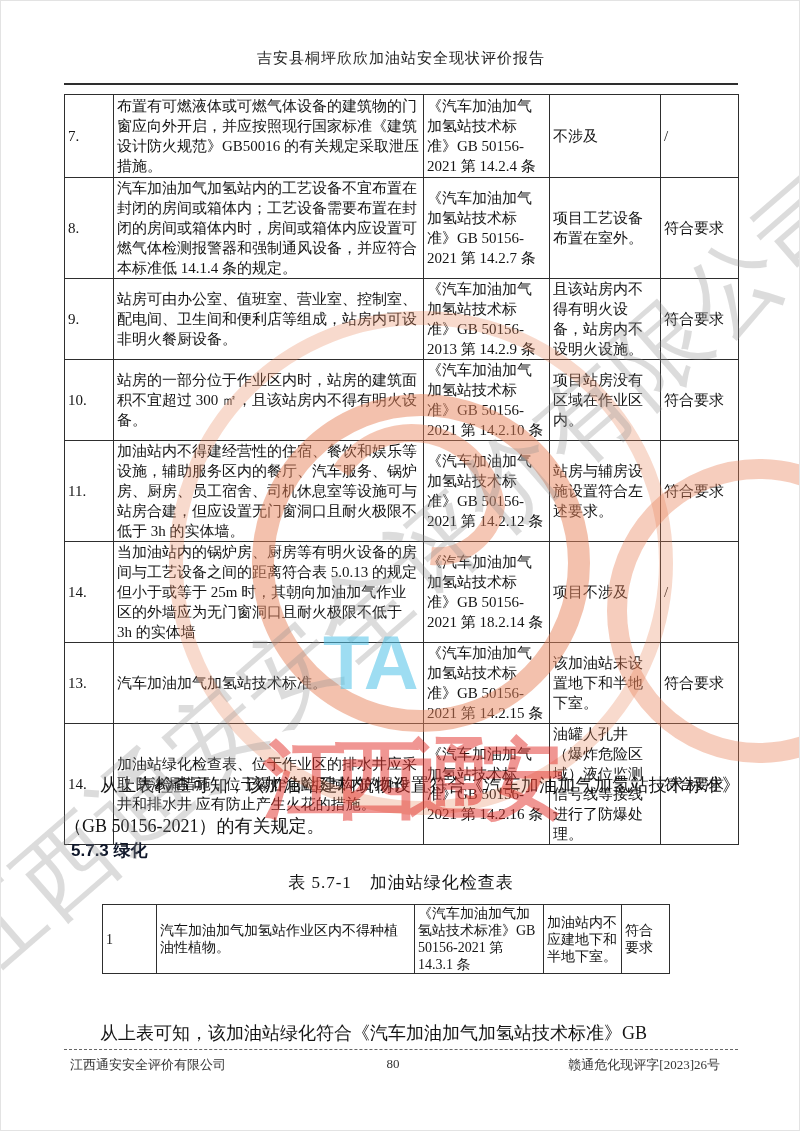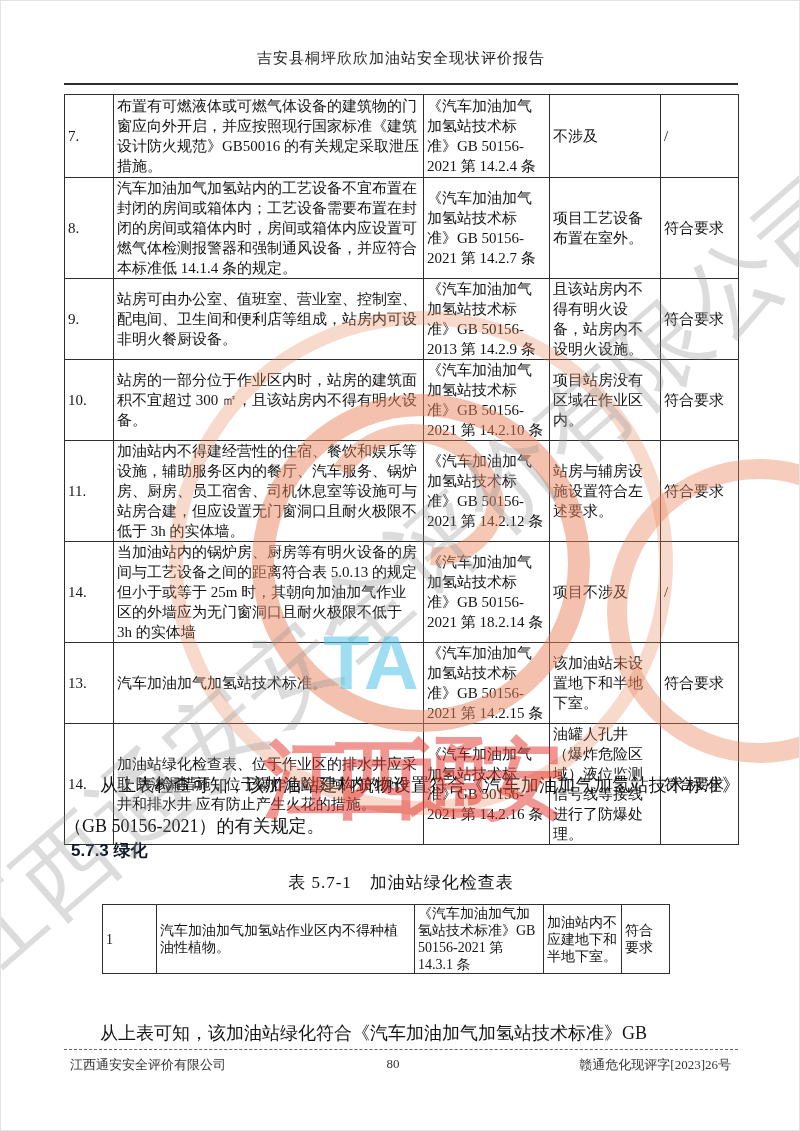--- a/index.html
+++ b/index.html
@@ -51,21 +51,21 @@
     font-size:17px; color:#141414; letter-spacing:1px;
   }
   
   .footer-rule {
     position:absolute; top:1048px; left:63px; width:674px; height:0;
     border-top:1px dashed #666;
   }
   .footer { position:absolute; top:1055px; left:63px; width:674px; height:22px; font-size:13px; color:#333; }
   .footer .f-left  { position:absolute; left:6px; top:0; }
   .footer .f-center{ position:absolute; left:0; right:16px; top:0; text-align:center; }
-  .footer .f-right { position:absolute; right:7px; top:0; }
+  .footer .f-right { position:absolute; right:18px; top:0; }
   
   .watermark { position:absolute; inset:0; pointer-events:none; z-index:3; }
   .content-layer { position:relative; z-index:1; }
 </style>
 </head>
 <body>
 
 <div class="page">
 
   <div class="content-layer">

